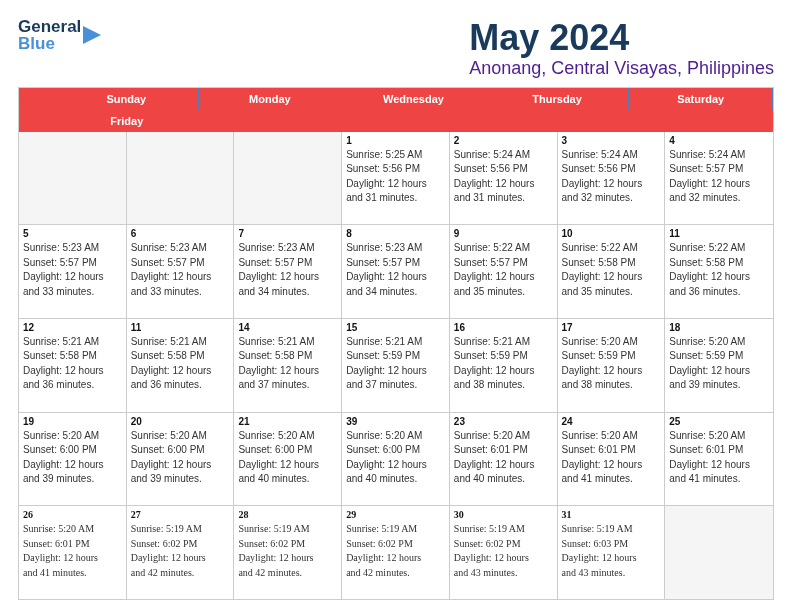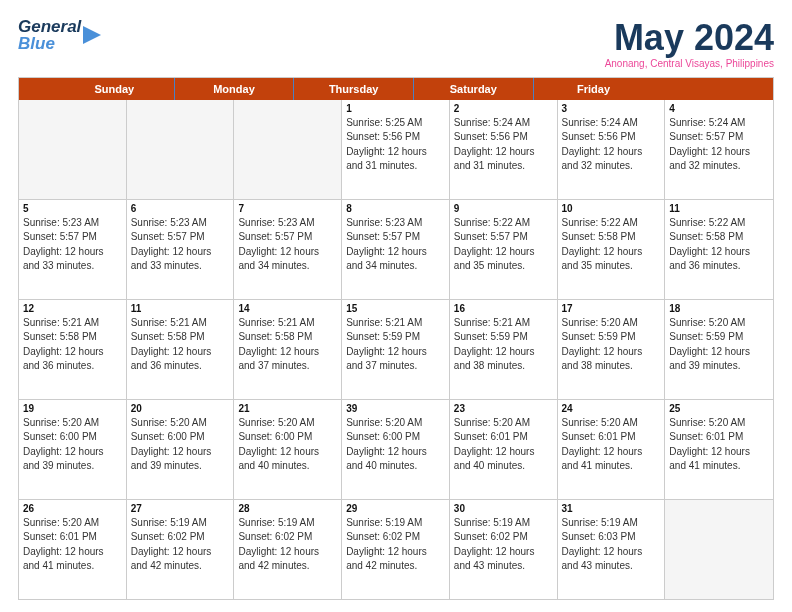--- a/index.html
+++ b/index.html
@@ -20,46 +20,44 @@
     .header {
       display: flex;
       justify-content: space-between;
       align-items: flex-start;
       margin-bottom: 8px;
     }
     .logo {
       display: flex;
       flex-direction: column;
       align-items: flex-end;
-      font-style: italic;
     }
     .title-block {
-      text-align: right;
       margin-left: 27px;
     }
     .month-title {
       font-size: 36px;
       font-weight: bold;
       color: #1a3a5c;
       line-height: 1.1;
     }
     .location {
-      font-size: 10px;
-      color: #ec4899;
+      font-size: 18px;
+      color: #4c1d95;
     }
     .calendar {
       flex: 1;
       display: flex;
       flex-direction: column;
       border: 1px solid #ccc;
     }
     .cal-header {
       display: grid;
-      grid-template-columns: repeat(6, 1fr);
-      background: #c2410c;
+      grid-template-columns: repeat(5, 1fr);
+      background: #ef4444;
       padding-left: 36px;
     }
     .cal-header-cell {
       color: #fff;
       font-size: 11px;
       font-weight: bold;
       text-align: center;
       padding: 5px 2px;
       border-right: 1px solid #4a80c4;
     }
@@ -68,21 +66,21 @@
       flex: 1;
       display: flex;
       flex-direction: column;
     }
     .cal-row {
       display: grid;
       grid-template-columns: repeat(7, 1fr);
       flex: 1;
       border-bottom: 1px solid #ccc;
     }
-    .cal-row:last-child { border-bottom: none; }
+    .cal-row:last-child { border-bottom: none; font-family: Liberation Serif, serif; }
     .cal-cell {
       border-right: 1px solid #ccc;
       padding: 3px 4px;
       font-size: 8.2px;
       color: #222;
       background: #fff;
       vertical-align: top;
       min-height: 0;
     }
     .cal-cell:last-child { border-right: none; }
@@ -121,20 +119,21 @@
     <div class="title-block">
       <div class="month-title">May 2024</div>
       <div class="location">Anonang, Central Visayas, Philippines</div>
     </div>
   </div>
 
   <div class="calendar">
     <div class="cal-header">
     <div class="cal-header-cell">Sunday</div>
         <div class="cal-header-cell">Monday</div>
+        <div class="cal-header-cell">Wednesday</div>
         <div class="cal-header-cell">Thursday</div>
         <div class="cal-header-cell">Saturday</div>
         <div class="cal-header-cell">Friday</div>
       </div>
     <div class="cal-body">
     <div class="cal-row">
           <div class="cal-cell empty"></div>
           <div class="cal-cell empty"></div>
           <div class="cal-cell empty"></div>
           <div class="cal-cell">

